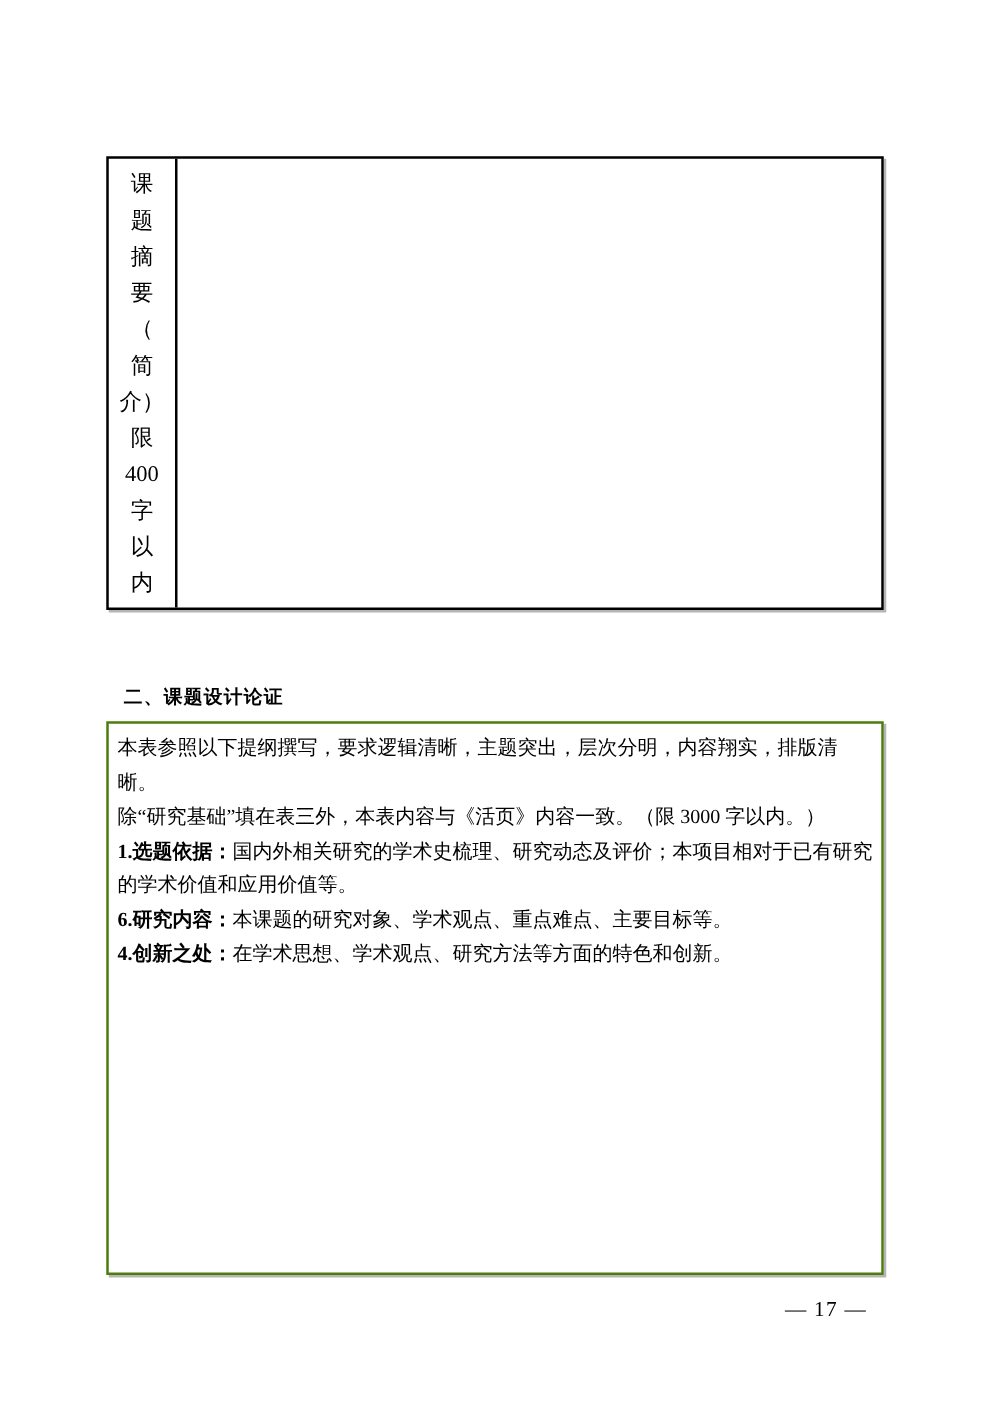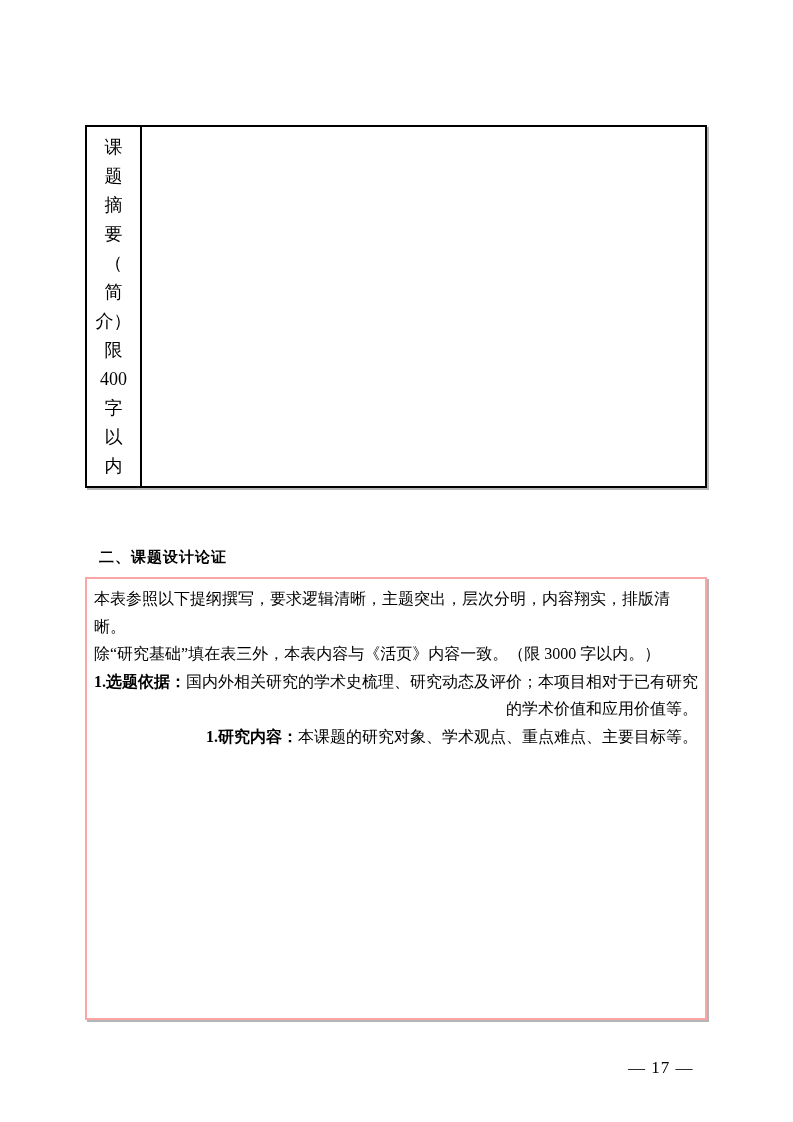--- a/index.html
+++ b/index.html
@@ -50,41 +50,40 @@
     font-weight: bold;
     letter-spacing: 1px;
     white-space: nowrap;
   }
   .section2-box {
     position: absolute;
     left: 85px;
     top: 577px;
     width: 622px;
     height: 443px;
-    border: 2px solid #fca5a5;
+    border: 2px solid #4d7c0f;
     box-sizing: border-box;
     padding: 6px 7px;
     font-size: 16px;
     line-height: 27.5px;
     box-shadow: 2px 2px 0 #b5b5b5;
     background: #fff;
   }
   .intro-line { display: block; }
-  .guideline-item { margin: 0; text-align: right; }
+  .guideline-item { margin: 0; }
   .guideline-label { font-weight: bold; }
 
   
   .page-number {
     position: absolute;
     left: 628px;
     top: 1038px;
     font-size: 17px;
     letter-spacing: 1px;
     white-space: nowrap;
-    margin-top: 20px;
   }
 </style>
 </head>
 <body>
 
 <div class="page">
 
   <div class="abstract-table">
     <div class="abstract-label-cell">
       <span>课</span>
@@ -103,18 +102,19 @@
     <div class="abstract-content-cell"></div>
   </div>
 
   <div class="section2-title">二、课题设计论证</div>
 
   <div class="section2-box">
     <span class="intro-line">本表参照以下提纲撰写，要求逻辑清晰，主题突出，层次分明，内容翔实，排版清晰。</span>
     <span class="intro-line">除“研究基础”填在表三外，本表内容与《活页》内容一致。（限 3000 字以内。）</span>
 
     <p class="guideline-item"><span class="guideline-label">1.选题依据：</span><span>国内外相关研究的学术史梳理、研究动态及评价；本项目相对于已有研究的学术价值和应用价值等。</span></p>
-    <p class="guideline-item"><span class="guideline-label">1.研究内容：</span><span>本课题的研究对象、学术观点、重点难点、主要目标等。</span></p>
+    <p class="guideline-item"><span class="guideline-label">6.研究内容：</span><span>本课题的研究对象、学术观点、重点难点、主要目标等。</span></p>
+    <p class="guideline-item"><span class="guideline-label">4.创新之处：</span><span>在学术思想、学术观点、研究方法等方面的特色和创新。</span></p>
   </div>
 
   <div class="page-number">— 17 —</div>
 
 </div>
 
 </body></html>

